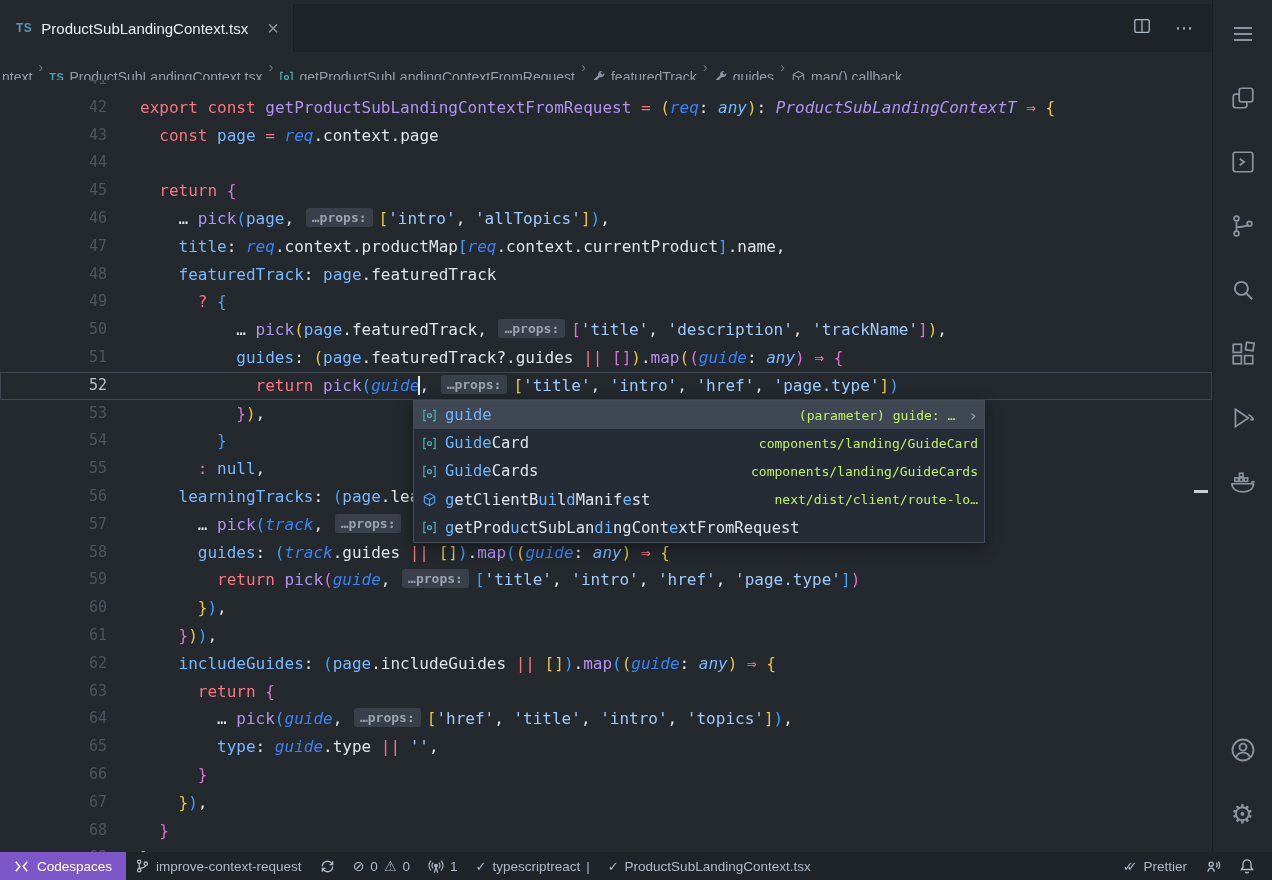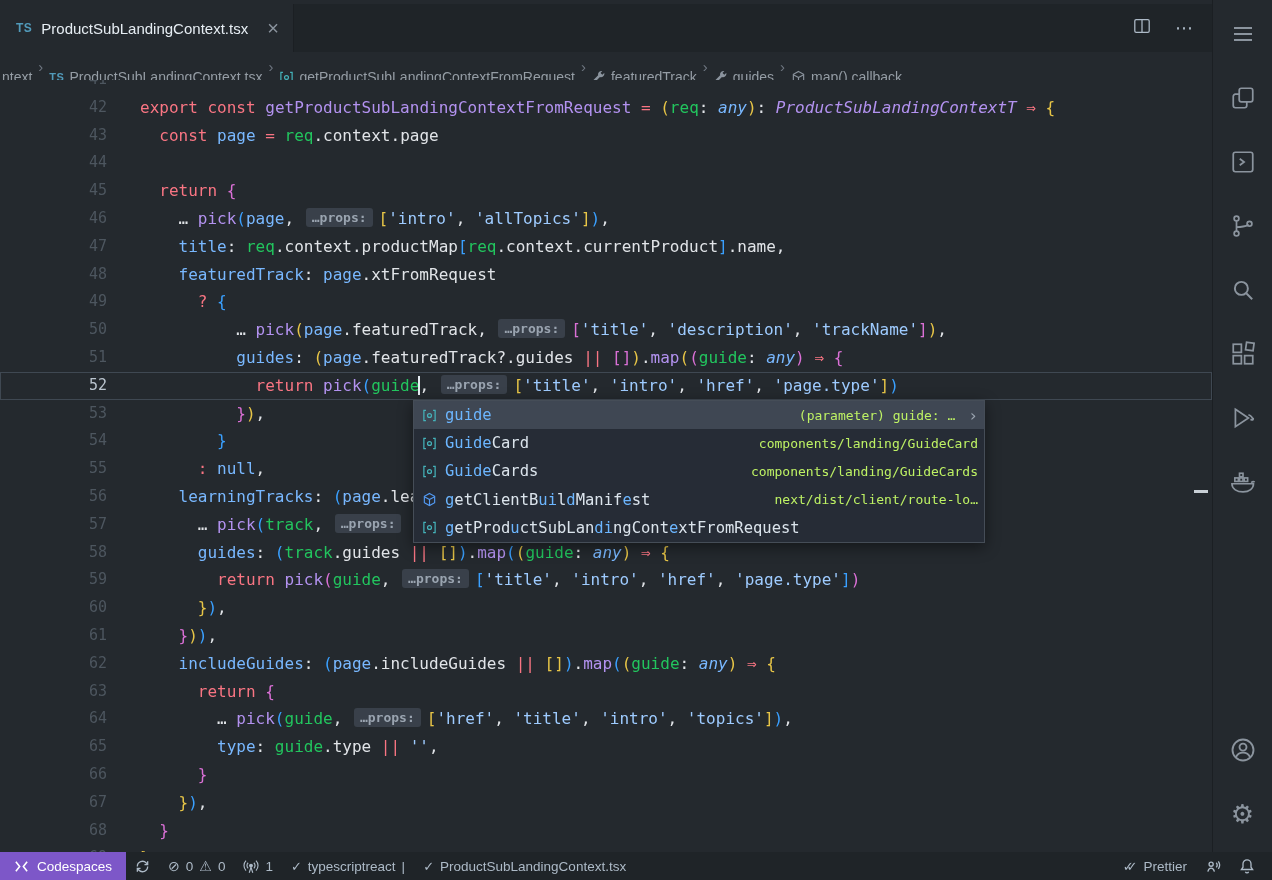--- a/index.html
+++ b/index.html
@@ -32,21 +32,21 @@
   .code-row { display:flex; height:27.8px; width:100%; white-space:pre;padding-left:47px; }
   .code-row.current { box-shadow: inset 0 0 0 1px #3f4852; }
   .gutter { flex:0 0 60px; text-align:right; color:#4d565f; font-size:15px; }
   .code-row.current .gutter { color:#bac4ce; }
   .ltext { margin-left:33px; white-space:pre; }
   .tok.k { color:#f97583; }
   .tok.f { color:#b392f0; }
   .tok.v { color:#79b8ff; }
   .tok.vi { color:#79b8ff; font-style:italic; }
   .tok.s { color:#9ecbff; }
-  .tok.p { color:#22c55e; }
+  .tok.p { color:#3b82f6; font-style:italic; }
   .tok.ty { color:#b392f0; font-style:italic; }
   .tok.t { color:#e1e4e8; }
   .tok.b1 { color:#e7c547; }
   .tok.b2 { color:#da70d6; }
   .tok.b3 { color:#3aa0ff; }
   .inlay { display:inline-block; background:#39404a; color:#9aa4b0; border-radius:3px;
            font-size:13px; line-height:19px; padding:0 6px; margin:0 6px 0 2px; vertical-align:2px;font-weight:bold; }
   .cursor { display:inline-block; width:2px; height:19px; background:#e6edf3; vertical-align:-4px; margin:0 -1px; }
   .scroll-dash { position:absolute; right:4px; top:410px; width:14px; height:3px; background:#e6edf3; opacity:.85; }
 
@@ -160,21 +160,21 @@
 
     <div class="editor">
       <div class="code" id="code">
           <div class="code-row"><span class="gutter">41</span><span class="ltext"></span></div>
           <div class="code-row"><span class="gutter">42</span><span class="ltext"><span class="tok k">export</span><span class="tok t"> </span><span class="tok k">const</span><span class="tok t"> </span><span class="tok f">getProductSubLandingContextFromRequest</span><span class="tok t"> </span><span class="tok k">=</span><span class="tok t"> </span><span class="tok b1">(</span><span class="tok p">req</span><span class="tok t">: </span><span class="tok vi">any</span><span class="tok b1">)</span><span class="tok t">: </span><span class="tok ty">ProductSubLandingContextT</span><span class="tok t"> </span><span class="tok k">⇒</span><span class="tok t"> </span><span class="tok b1">{</span></span></div>
           <div class="code-row"><span class="gutter">43</span><span class="ltext"><span class="tok t">  </span><span class="tok k">const</span><span class="tok t"> </span><span class="tok v">page</span><span class="tok t"> </span><span class="tok k">=</span><span class="tok t"> </span><span class="tok p">req</span><span class="tok t">.context.page</span></span></div>
           <div class="code-row"><span class="gutter">44</span><span class="ltext"></span></div>
           <div class="code-row"><span class="gutter">45</span><span class="ltext"><span class="tok t">  </span><span class="tok k">return</span><span class="tok t"> </span><span class="tok b2">{</span></span></div>
           <div class="code-row"><span class="gutter">46</span><span class="ltext"><span class="tok t">    … </span><span class="tok f">pick</span><span class="tok b3">(</span><span class="tok v">page</span><span class="tok t">, </span><span class="inlay">…props:</span><span class="tok b1">[</span><span class="tok s">'intro'</span><span class="tok t">, </span><span class="tok s">'allTopics'</span><span class="tok b1">]</span><span class="tok b3">)</span><span class="tok t">,</span></span></div>
           <div class="code-row"><span class="gutter">47</span><span class="ltext"><span class="tok t">    </span><span class="tok v">title</span><span class="tok t">: </span><span class="tok p">req</span><span class="tok t">.context.productMap</span><span class="tok b3">[</span><span class="tok p">req</span><span class="tok t">.context.currentProduct</span><span class="tok b3">]</span><span class="tok t">.name,</span></span></div>
-          <div class="code-row"><span class="gutter">48</span><span class="ltext"><span class="tok t">    </span><span class="tok v">featuredTrack</span><span class="tok t">: </span><span class="tok v">page</span><span class="tok t">.xtFromRequest</span></span></div>
+          <div class="code-row"><span class="gutter">48</span><span class="ltext"><span class="tok t">    </span><span class="tok v">featuredTrack</span><span class="tok t">: </span><span class="tok v">page</span><span class="tok t">.featuredTrack</span></span></div>
           <div class="code-row"><span class="gutter">49</span><span class="ltext"><span class="tok t">      </span><span class="tok k">?</span><span class="tok t"> </span><span class="tok b3">{</span></span></div>
           <div class="code-row"><span class="gutter">50</span><span class="ltext"><span class="tok t">          … </span><span class="tok f">pick</span><span class="tok b1">(</span><span class="tok v">page</span><span class="tok t">.featuredTrack, </span><span class="inlay">…props:</span><span class="tok b2">[</span><span class="tok s">'title'</span><span class="tok t">, </span><span class="tok s">'description'</span><span class="tok t">, </span><span class="tok s">'trackName'</span><span class="tok b2">]</span><span class="tok b1">)</span><span class="tok t">,</span></span></div>
           <div class="code-row"><span class="gutter">51</span><span class="ltext"><span class="tok t">          </span><span class="tok v">guides</span><span class="tok t">: </span><span class="tok b1">(</span><span class="tok v">page</span><span class="tok t">.featuredTrack?.guides </span><span class="tok k">||</span><span class="tok t"> </span><span class="tok b2">[]</span><span class="tok b1">)</span><span class="tok t">.</span><span class="tok f">map</span><span class="tok b1">(</span><span class="tok b2">(</span><span class="tok p">guide</span><span class="tok t">: </span><span class="tok vi">any</span><span class="tok b2">)</span><span class="tok t"> </span><span class="tok k">⇒</span><span class="tok t"> </span><span class="tok b2">{</span></span></div>
           <div class="code-row current"><span class="gutter">52</span><span class="ltext"><span class="tok t">            </span><span class="tok k">return</span><span class="tok t"> </span><span class="tok f">pick</span><span class="tok b3">(</span><span class="tok p">guide</span><span class="cursor"></span><span class="tok t">, </span><span class="inlay">…props:</span><span class="tok b1">[</span><span class="tok s">'title'</span><span class="tok t">, </span><span class="tok s">'intro'</span><span class="tok t">, </span><span class="tok s">'href'</span><span class="tok t">, </span><span class="tok s">'page.type'</span><span class="tok b1">]</span><span class="tok b3">)</span></span></div>
           <div class="code-row"><span class="gutter">53</span><span class="ltext"><span class="tok t">          </span><span class="tok b2">}</span><span class="tok b1">)</span><span class="tok t">,</span></span></div>
           <div class="code-row"><span class="gutter">54</span><span class="ltext"><span class="tok t">        </span><span class="tok b3">}</span></span></div>
           <div class="code-row"><span class="gutter">55</span><span class="ltext"><span class="tok t">      </span><span class="tok k">:</span><span class="tok t"> </span><span class="tok v">null</span><span class="tok t">,</span></span></div>
           <div class="code-row"><span class="gutter">56</span><span class="ltext"><span class="tok t">    </span><span class="tok v">learningTracks</span><span class="tok t">: </span><span class="tok b3">(</span><span class="tok v">page</span><span class="tok t">.lea</span></span></div>
           <div class="code-row"><span class="gutter">57</span><span class="ltext"><span class="tok t">      … </span><span class="tok f">pick</span><span class="tok b3">(</span><span class="tok p">track</span><span class="tok t">, </span><span class="inlay">…props:</span></span></div>
           <div class="code-row"><span class="gutter">58</span><span class="ltext"><span class="tok t">      </span><span class="tok v">guides</span><span class="tok t">: </span><span class="tok b3">(</span><span class="tok p">track</span><span class="tok t">.guides </span><span class="tok k">||</span><span class="tok t"> </span><span class="tok b1">[]</span><span class="tok b3">)</span><span class="tok t">.</span><span class="tok f">map</span><span class="tok b3">(</span><span class="tok b1">(</span><span class="tok p">guide</span><span class="tok t">: </span><span class="tok vi">any</span><span class="tok b1">)</span><span class="tok t"> </span><span class="tok k">⇒</span><span class="tok t"> </span><span class="tok b1">{</span></span></div>
@@ -323,20 +323,29 @@
 
   <div class="statusbar">
     <div class="sb-item sb-codespaces">
       <svg width="15" height="13" viewBox="0 0 16 12" fill="none" stroke="#ffffff" stroke-width="1.7">
           <path d="M2 1l4 5-4 5"></path>
           <path d="M14 1l-4 5 4 5"></path>
         </svg>
       <span>Codespaces</span>
     </div>
     <div class="sb-item">
+      <svg width="15" height="16" viewBox="0 0 16 16" fill="none" stroke="#adbac7" stroke-width="1.4">
+          <circle cx="4.5" cy="3.5" r="1.8"></circle>
+          <circle cx="4.5" cy="12.5" r="1.8"></circle>
+          <circle cx="11.5" cy="5.5" r="1.8"></circle>
+          <path d="M4.5 5.3v5.4M11.5 7.3c0 2.5-3.5 3-7 3.4"></path>
+        </svg>
+      <span>improve-context-request</span>
+    </div>
+    <div class="sb-item">
       <svg width="15" height="15" viewBox="0 0 16 16" fill="none" stroke="#adbac7" stroke-width="1.4">
           <path d="M2.5 8a5.5 5.5 0 0 1 9.5-3.8L13.5 6M13.5 8A5.5 5.5 0 0 1 4 11.8L2.5 10"></path>
           <path d="M13.5 2.5V6h-3.4M2.5 13.5V10h3.4"></path>
         </svg>
     </div>
     <div class="sb-item">
       <span class="sb-glyph">⊘</span>
       <span>0</span>
       <span class="sb-glyph">⚠</span>
       <span>0</span>

